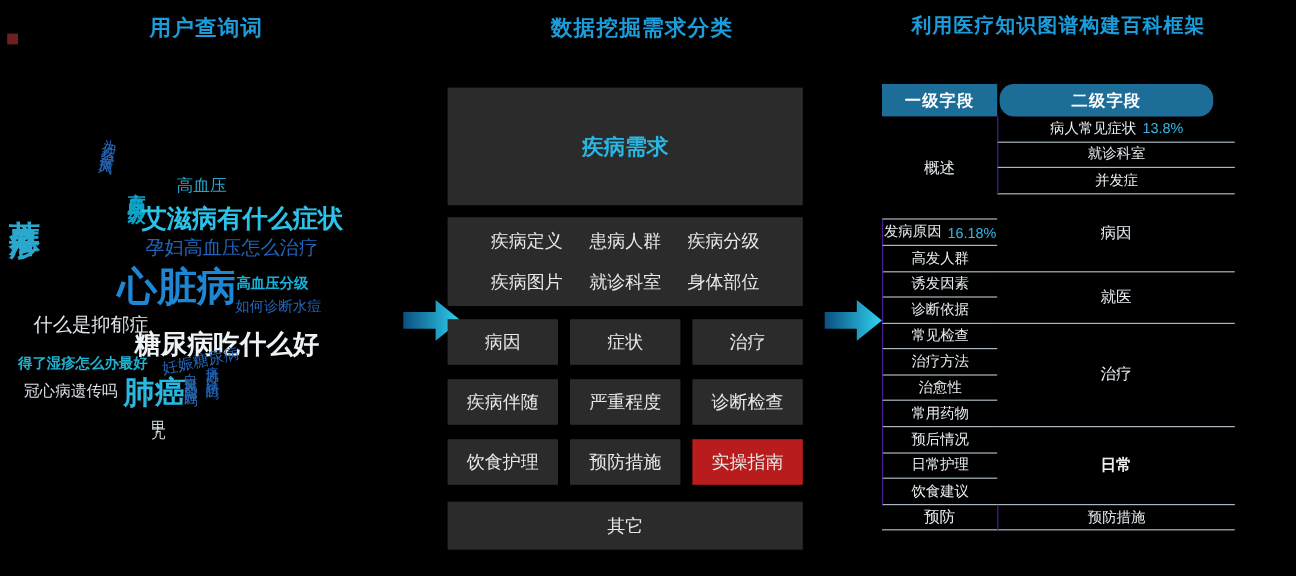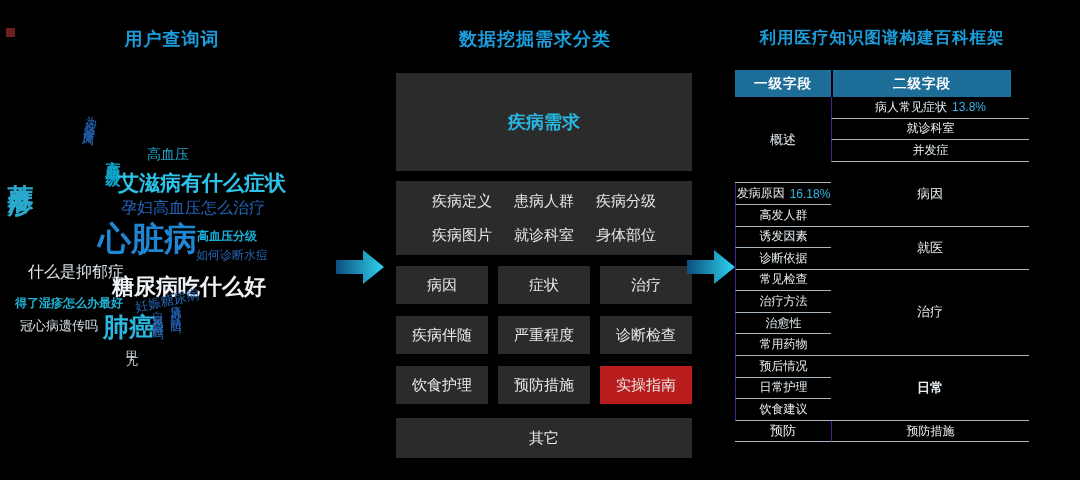--- a/index.html
+++ b/index.html
@@ -1,32 +1,32 @@
 <!DOCTYPE html>
 <html><head>
 <meta charset="utf-8">
 <style>
   html,body{margin:0;padding:0;background:#000;}
   .stage{position:relative;width:1080px;height:480px;background:#000;overflow:hidden;
          font-family:"Liberation Sans","DejaVu Sans",sans-serif;}
   .col-title{position:absolute;top:11px;font-weight:bold;font-size:18px;color:#1b9ddc;
-             text-align:center;letter-spacing:1px;white-space:nowrap;margin-top:16px;}
+             text-align:center;letter-spacing:1px;white-space:nowrap;}
   .title-cloud{left:42px;width:260px;}
   .title-mining{left:387px;width:296px;}
   .title-framework{left:730px;width:304px;font-size:16.5px;}
 
   
   .cloud{position:absolute;left:0;top:0;width:340px;height:480px;}
   .word{position:absolute;white-space:nowrap;line-height:1;transform-origin:left top;}
   .word.vert{writing-mode:vertical-rl;letter-spacing:3px;}
   .word.bold{font-weight:bold;}
   .decor-dot{position:absolute;left:6px;top:28px;width:9px;height:9px;background:#6e2020;}
 
   
-  .mining{position:absolute;left:396px;top:0;width:296px;height:364px;font-family:Liberation Serif, serif;}
+  .mining{position:absolute;left:373px;top:0;width:296px;height:364px;font-family:Liberation Serif, serif;}
   .box{position:absolute;background:#2b2b2b;color:#e8e8e8;display:flex;
        align-items:center;justify-content:center;}
   .top-box{left:0;top:73px;width:296px;height:98px;font-size:18px;font-weight:bold;color:#29b7e2;}
   .detail-box{left:0;top:181px;width:296px;height:74px;flex-direction:column;gap:15px;}
   .detail-line{display:flex;gap:22px;font-size:15px;}
   .mining-grid{position:absolute;left:0;top:266px;width:296px;display:grid;
                grid-template-columns:repeat(3,1fr);gap:12px 10px;}
   .gcell{background:#2b2b2b;color:#e8e8e8;height:38px;display:flex;align-items:center;
          justify-content:center;font-size:15px;}
   .bottom-box{left:0;top:418px;width:296px;height:40px;font-size:15px;}
@@ -127,21 +127,21 @@
       <linearGradient id="g2" x1="0" y1="0" x2="1" y2="0">
         <stop class="arrow-grad-from" offset="0" stop-color="#0b4e7e"></stop>
         <stop class="arrow-grad-to" offset="1" stop-color="#2fd4f2"></stop>
       </linearGradient>
     </defs>
     <polygon points="0,11 27,11 27,1 48,18 27,35 27,25 0,25" fill="url(#g2)"></polygon>
   </svg>
 
   <div class="thead">
     <div class="thcell" style="background: rgb(29, 109, 153);">一级字段</div>
-    <div class="thcell" style="background: rgb(29, 109, 153);">二级字段</div>
+    <div class="thcell" style="background: rgb(29, 109, 153); border-radius: 12px;">二级字段</div>
   </div>
   <div class="tbody">
       <div class="tlabel" style="grid-row: span 4;">概述</div>
       <div class="tcell">
         <span>病人常见症状</span>
         <span class="pct">13.8%</span>
       </div>
       <div class="tcell">
         <span>就诊科室</span>
       </div>

